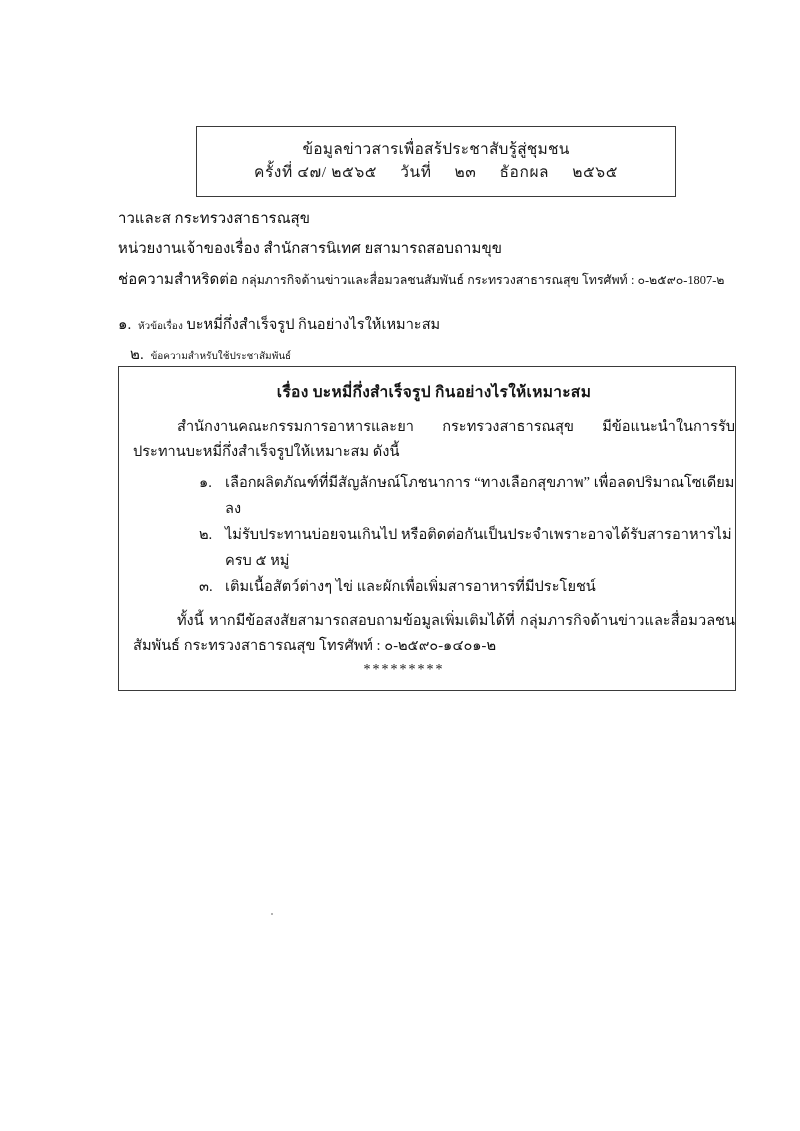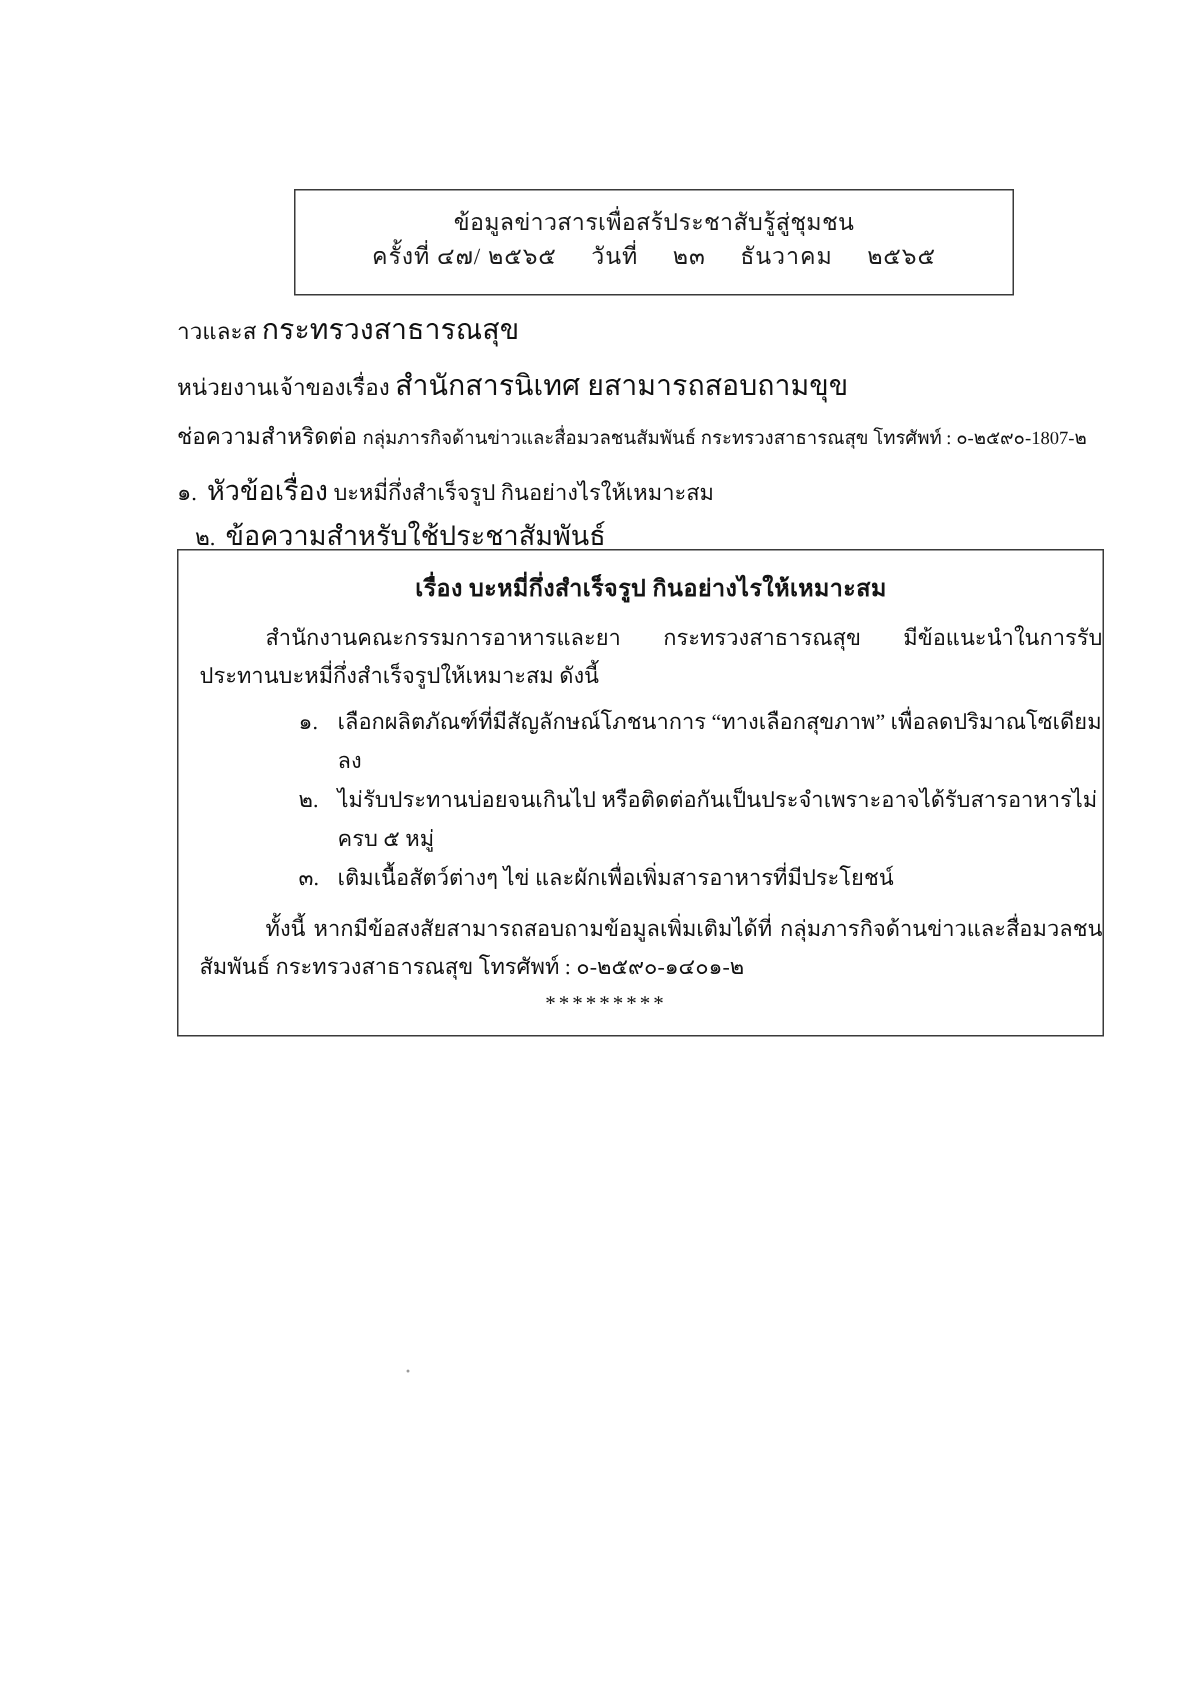--- a/index.html
+++ b/index.html
@@ -55,36 +55,36 @@
   .meta-row {
     font-size: 14.5px;
     line-height: 1.62;
     margin-bottom: 6px;
     white-space: nowrap;
   }
   .meta-label {
     font-size: 15px;
   }
   .meta-value {
-    font-size: 19px;
+    font-size: 15px;
   }
   .meta-value.small {
     font-size: 12.4px;
   }
   
   .numbered {
     position: absolute;
     left: 118px;
     width: 620px;
     font-size: 15px;
   }
   .numbered.one { top: 312px; }
   .numbered.two { top: 342px; margin-left: 12px; }
   .numbered .num { margin-right: 3px; }
-  .numbered .lbl { font-size: 18px; }
+  .numbered .lbl { font-size: 10px; }
   .numbered .txt { font-size: 14.6px; }
   
   .content-box {
     position: absolute;
     left: 118px;
     top: 366px;
     width: 618px;
     border: 1px solid #3a3a3a;
     box-sizing: border-box;
     padding: 10px 0 12px 14px;
@@ -147,21 +147,21 @@
 
   <div class="title-box">
     <div class="title-line">ข้อมูลข่าวสารเพื่อสร้ประชาสับรู้สู่ชุมชน</div>
     <div class="title-line second">
       <span>ครั้งที่ ๔๗/ ๒๕๖๕</span>
       <span class="gap"></span>
       <span>วันที่</span>
       <span class="gap"></span>
       <span>๒๓</span>
       <span class="gap"></span>
-      <span>ธันวาคม</span>
+      <span>ธัอกผล</span>
       <span class="gap"></span>
       <span>๒๕๖๕</span>
     </div>
   </div>
 
   <div class="meta">
     <div class="meta-row">
       <span class="meta-label">าวและส</span>
       <span class="meta-value">กระทรวงสาธารณสุข</span>
     </div>

